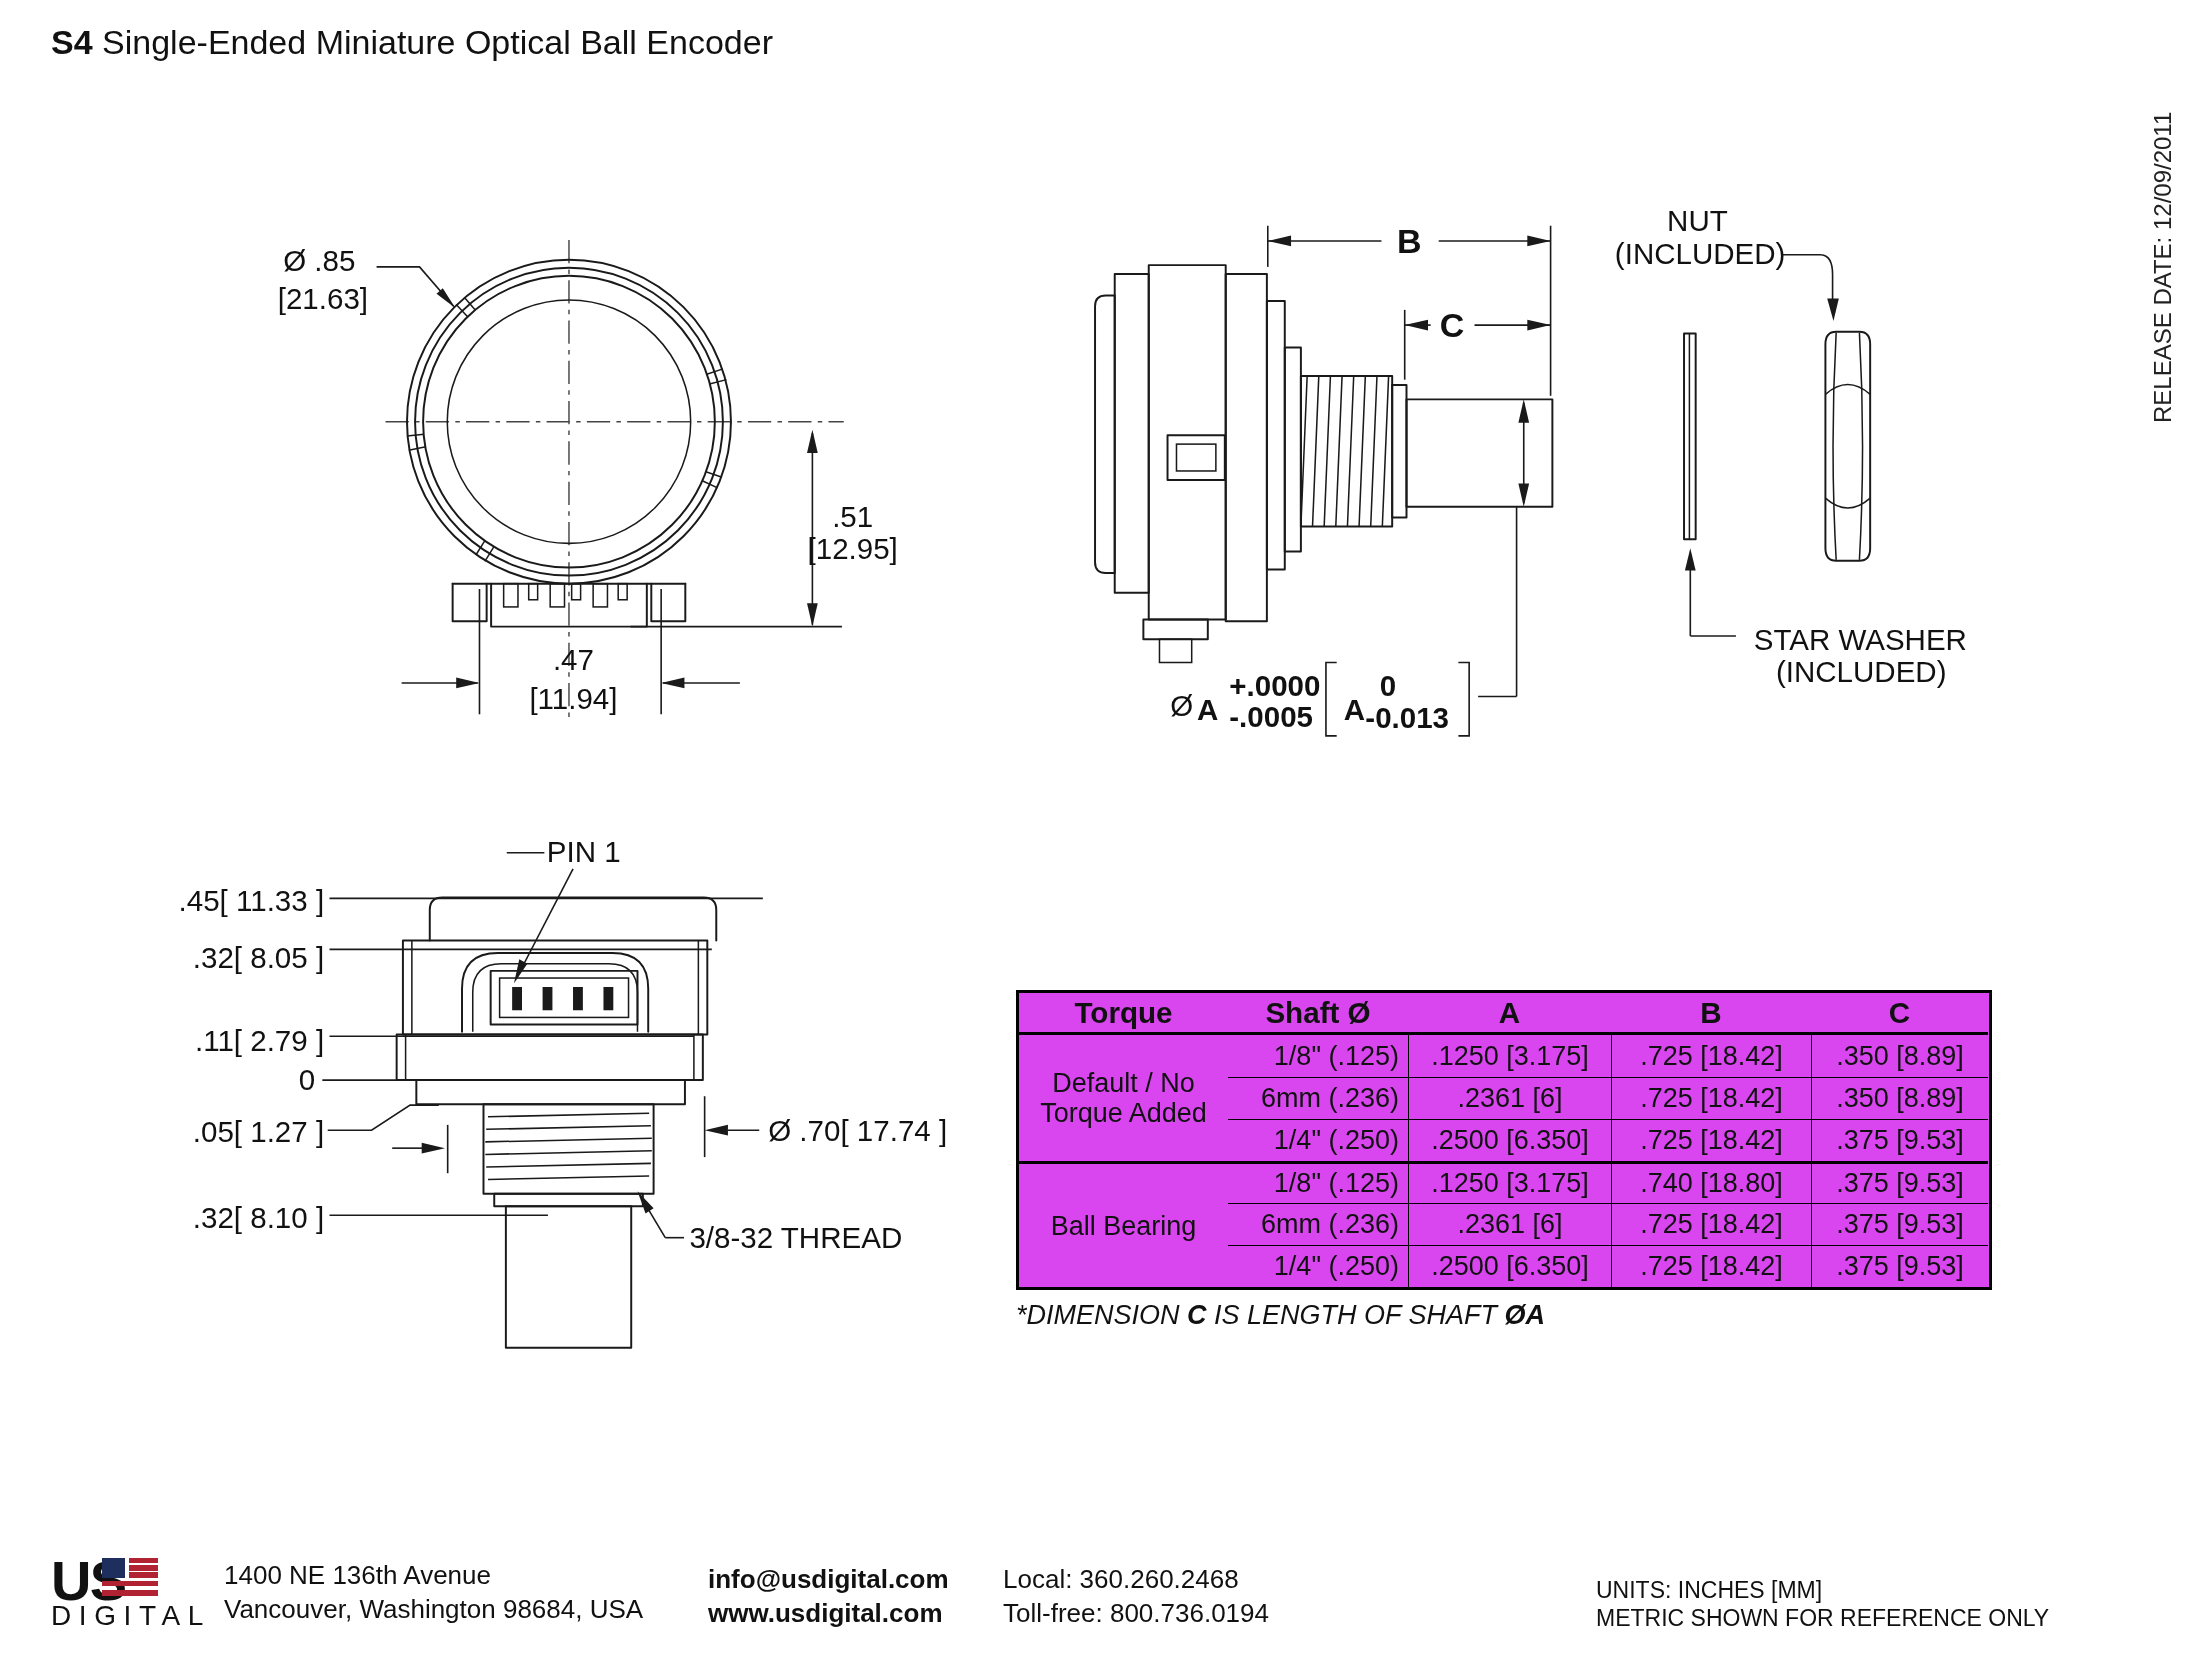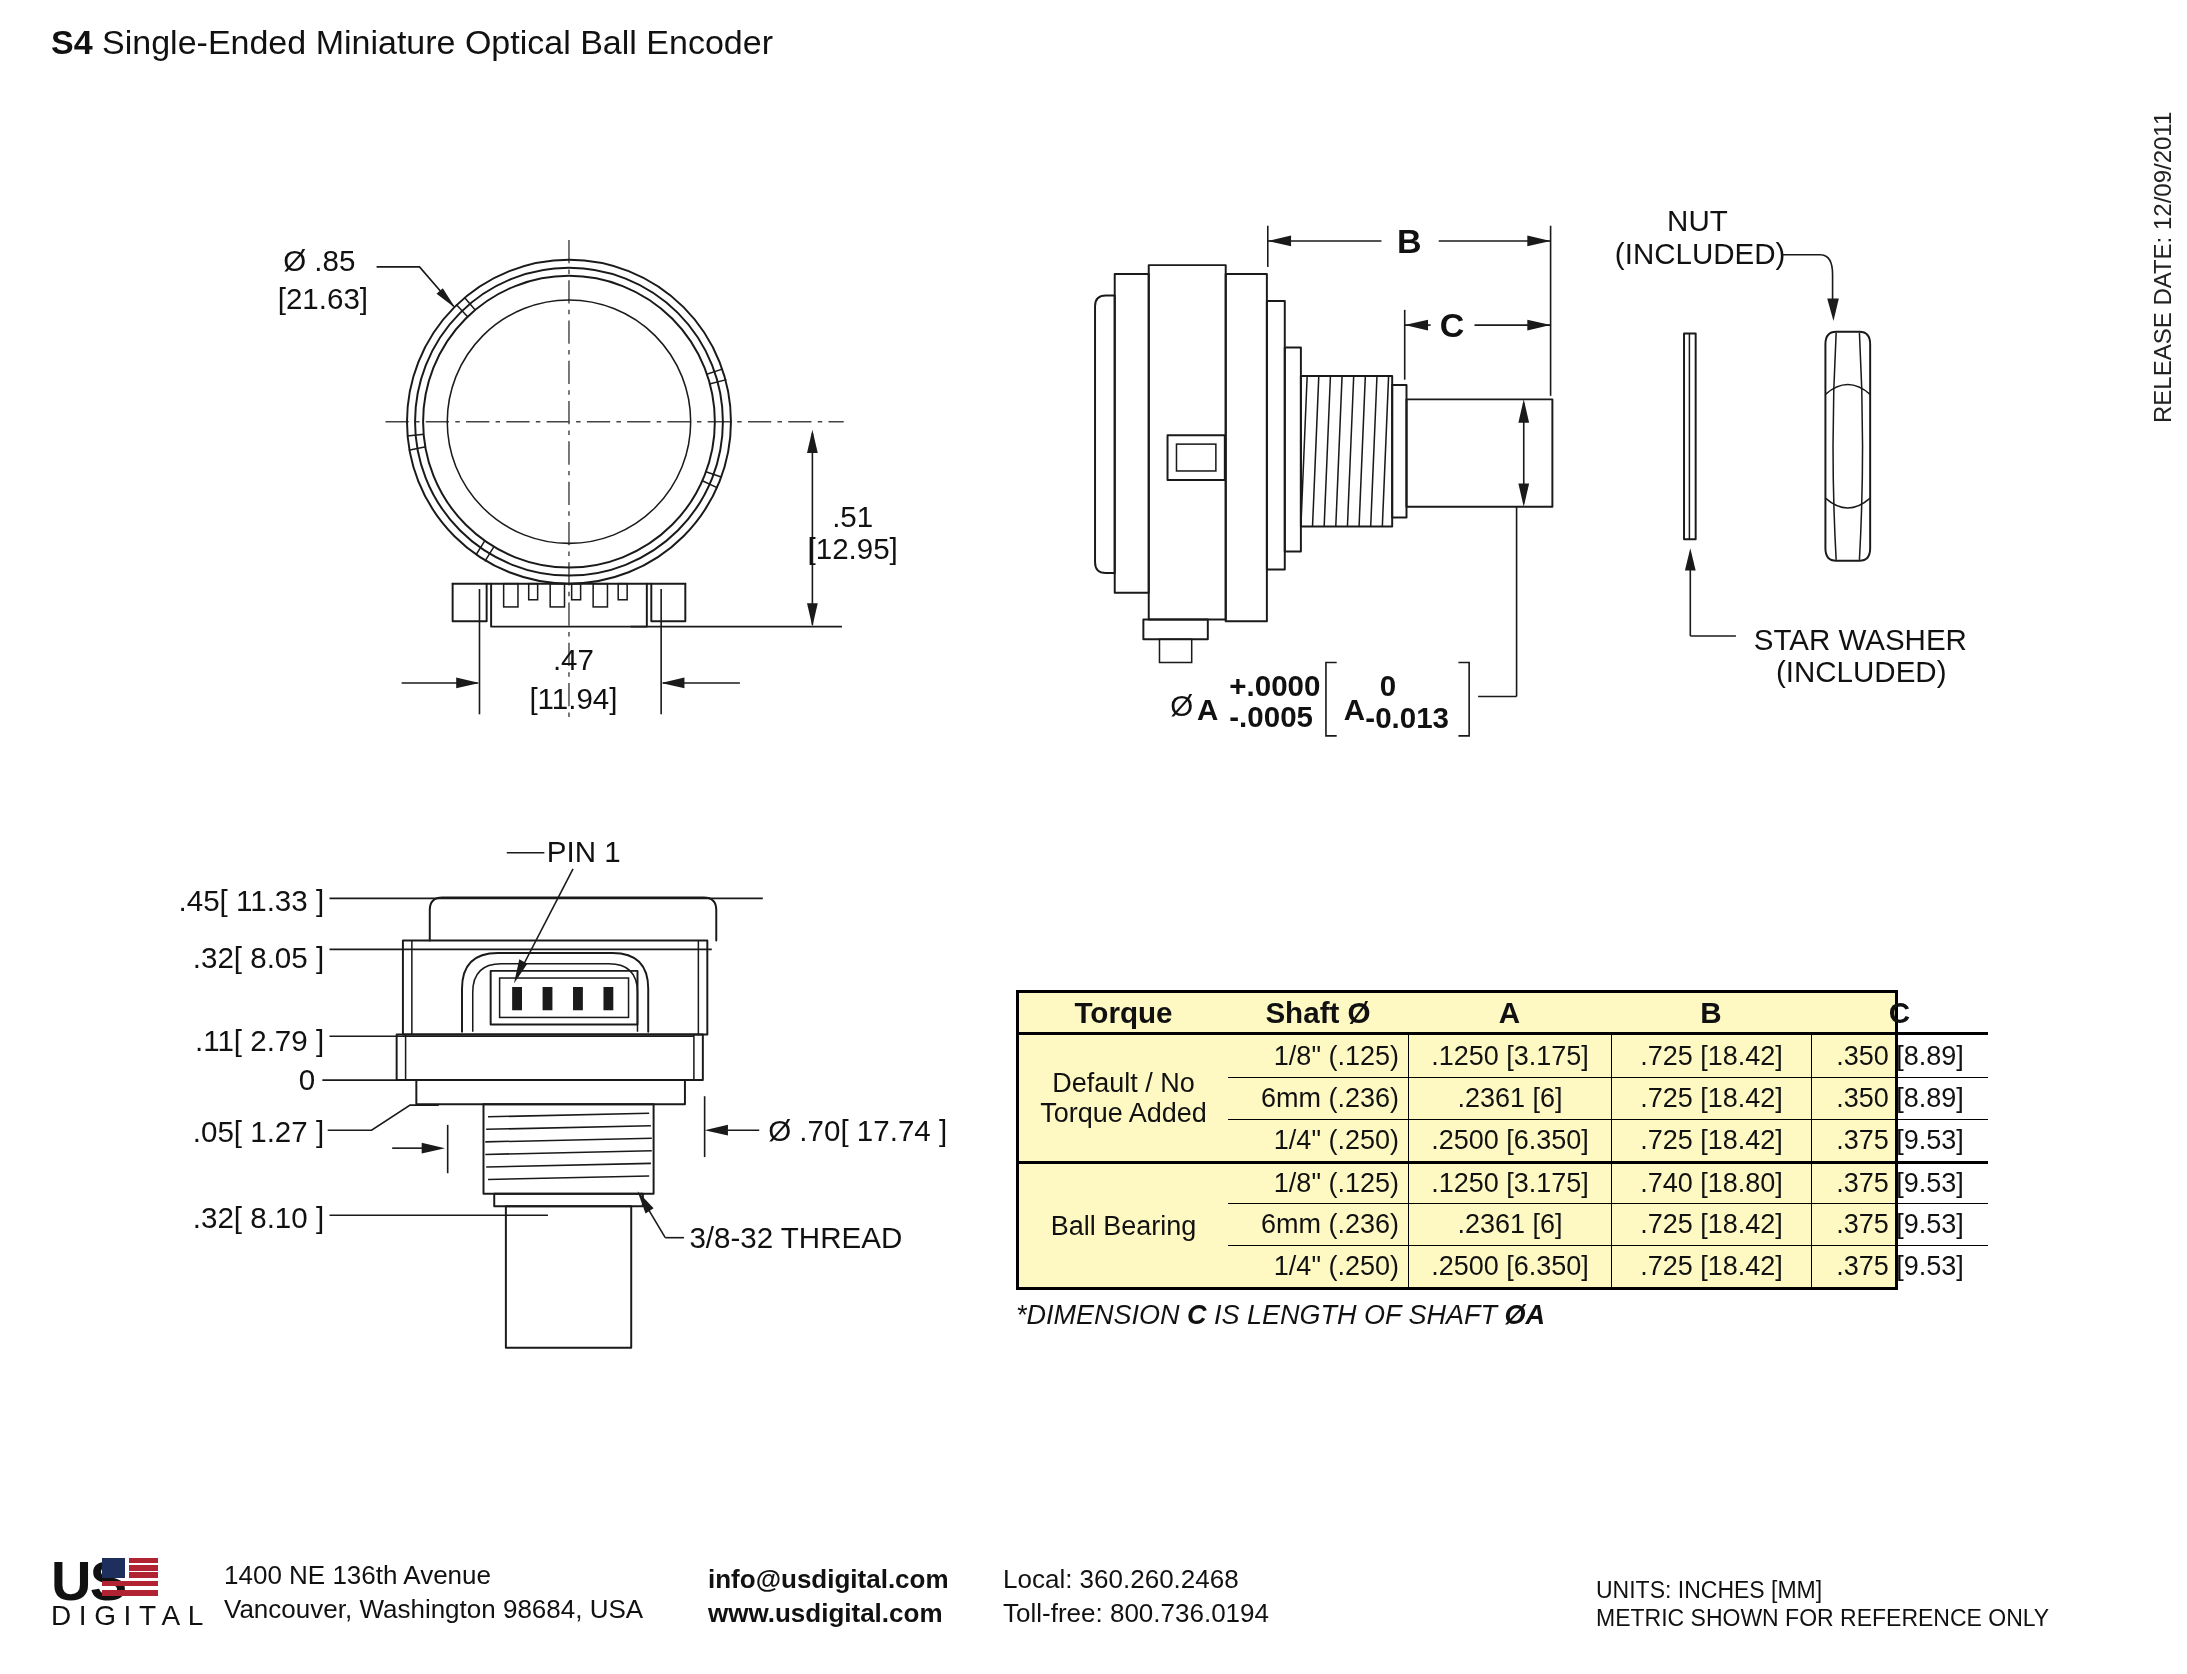--- a/index.html
+++ b/index.html
@@ -16,23 +16,23 @@
   svg{overflow:visible;}
   svg .ln{stroke:#1a1a1a;stroke-width:2.2;fill:none;stroke-linejoin:round;stroke-linecap:round;}
   svg .thin{stroke:#1a1a1a;stroke-width:1.7;fill:none;}
   svg .dim{stroke:#1a1a1a;stroke-width:1.8;fill:none;}
   svg .cl{stroke:#444;stroke-width:1.6;fill:none;stroke-dasharray:26 7 5 7;}
   svg .ah{fill:#1a1a1a;stroke:none;}
   svg text{font-family:"Liberation Sans",sans-serif;fill:#111;font-size:33px;}
   svg text.b{font-weight:bold;}
   svg text.big{font-size:38px;font-weight:bold;}
   
-  #spec-table{left:1016px;top:990px;width:882px;border:3.6px solid #000;
+  #spec-table{left:1016px;top:990px;width:976px;border:3.6px solid #000;
     display:grid;grid-template-columns:209px 180px 203px 200px 177px;
-    grid-auto-rows:42px;box-sizing:border-box;background:#fef9c3;}
+    grid-auto-rows:42px;box-sizing:border-box;background:#d946ef;}
   #spec-table .th{font-weight:bold;font-size:29.6px;display:flex;align-items:center;
     justify-content:center;border-bottom:3.6px solid #000;}
   #spec-table .group{grid-row:span 3;display:flex;align-items:center;justify-content:center;
     font-size:27px;text-align:center;line-height:30px;padding:0 21px;}
   #spec-table .c{font-size:27px;display:flex;align-items:center;justify-content:center;box-sizing:border-box;}
   #spec-table .c.shaft{justify-content:flex-end;padding-right:9px;}
   #spec-table .vl{border-left:1.8px solid #000;}
   #spec-table .rs{border-top:1.8px solid #000;}
   #spec-table .gs{border-top:3.6px solid #000;}
   #footnote{left:1016px;top:1300px;font-size:27px;font-style:italic;}

